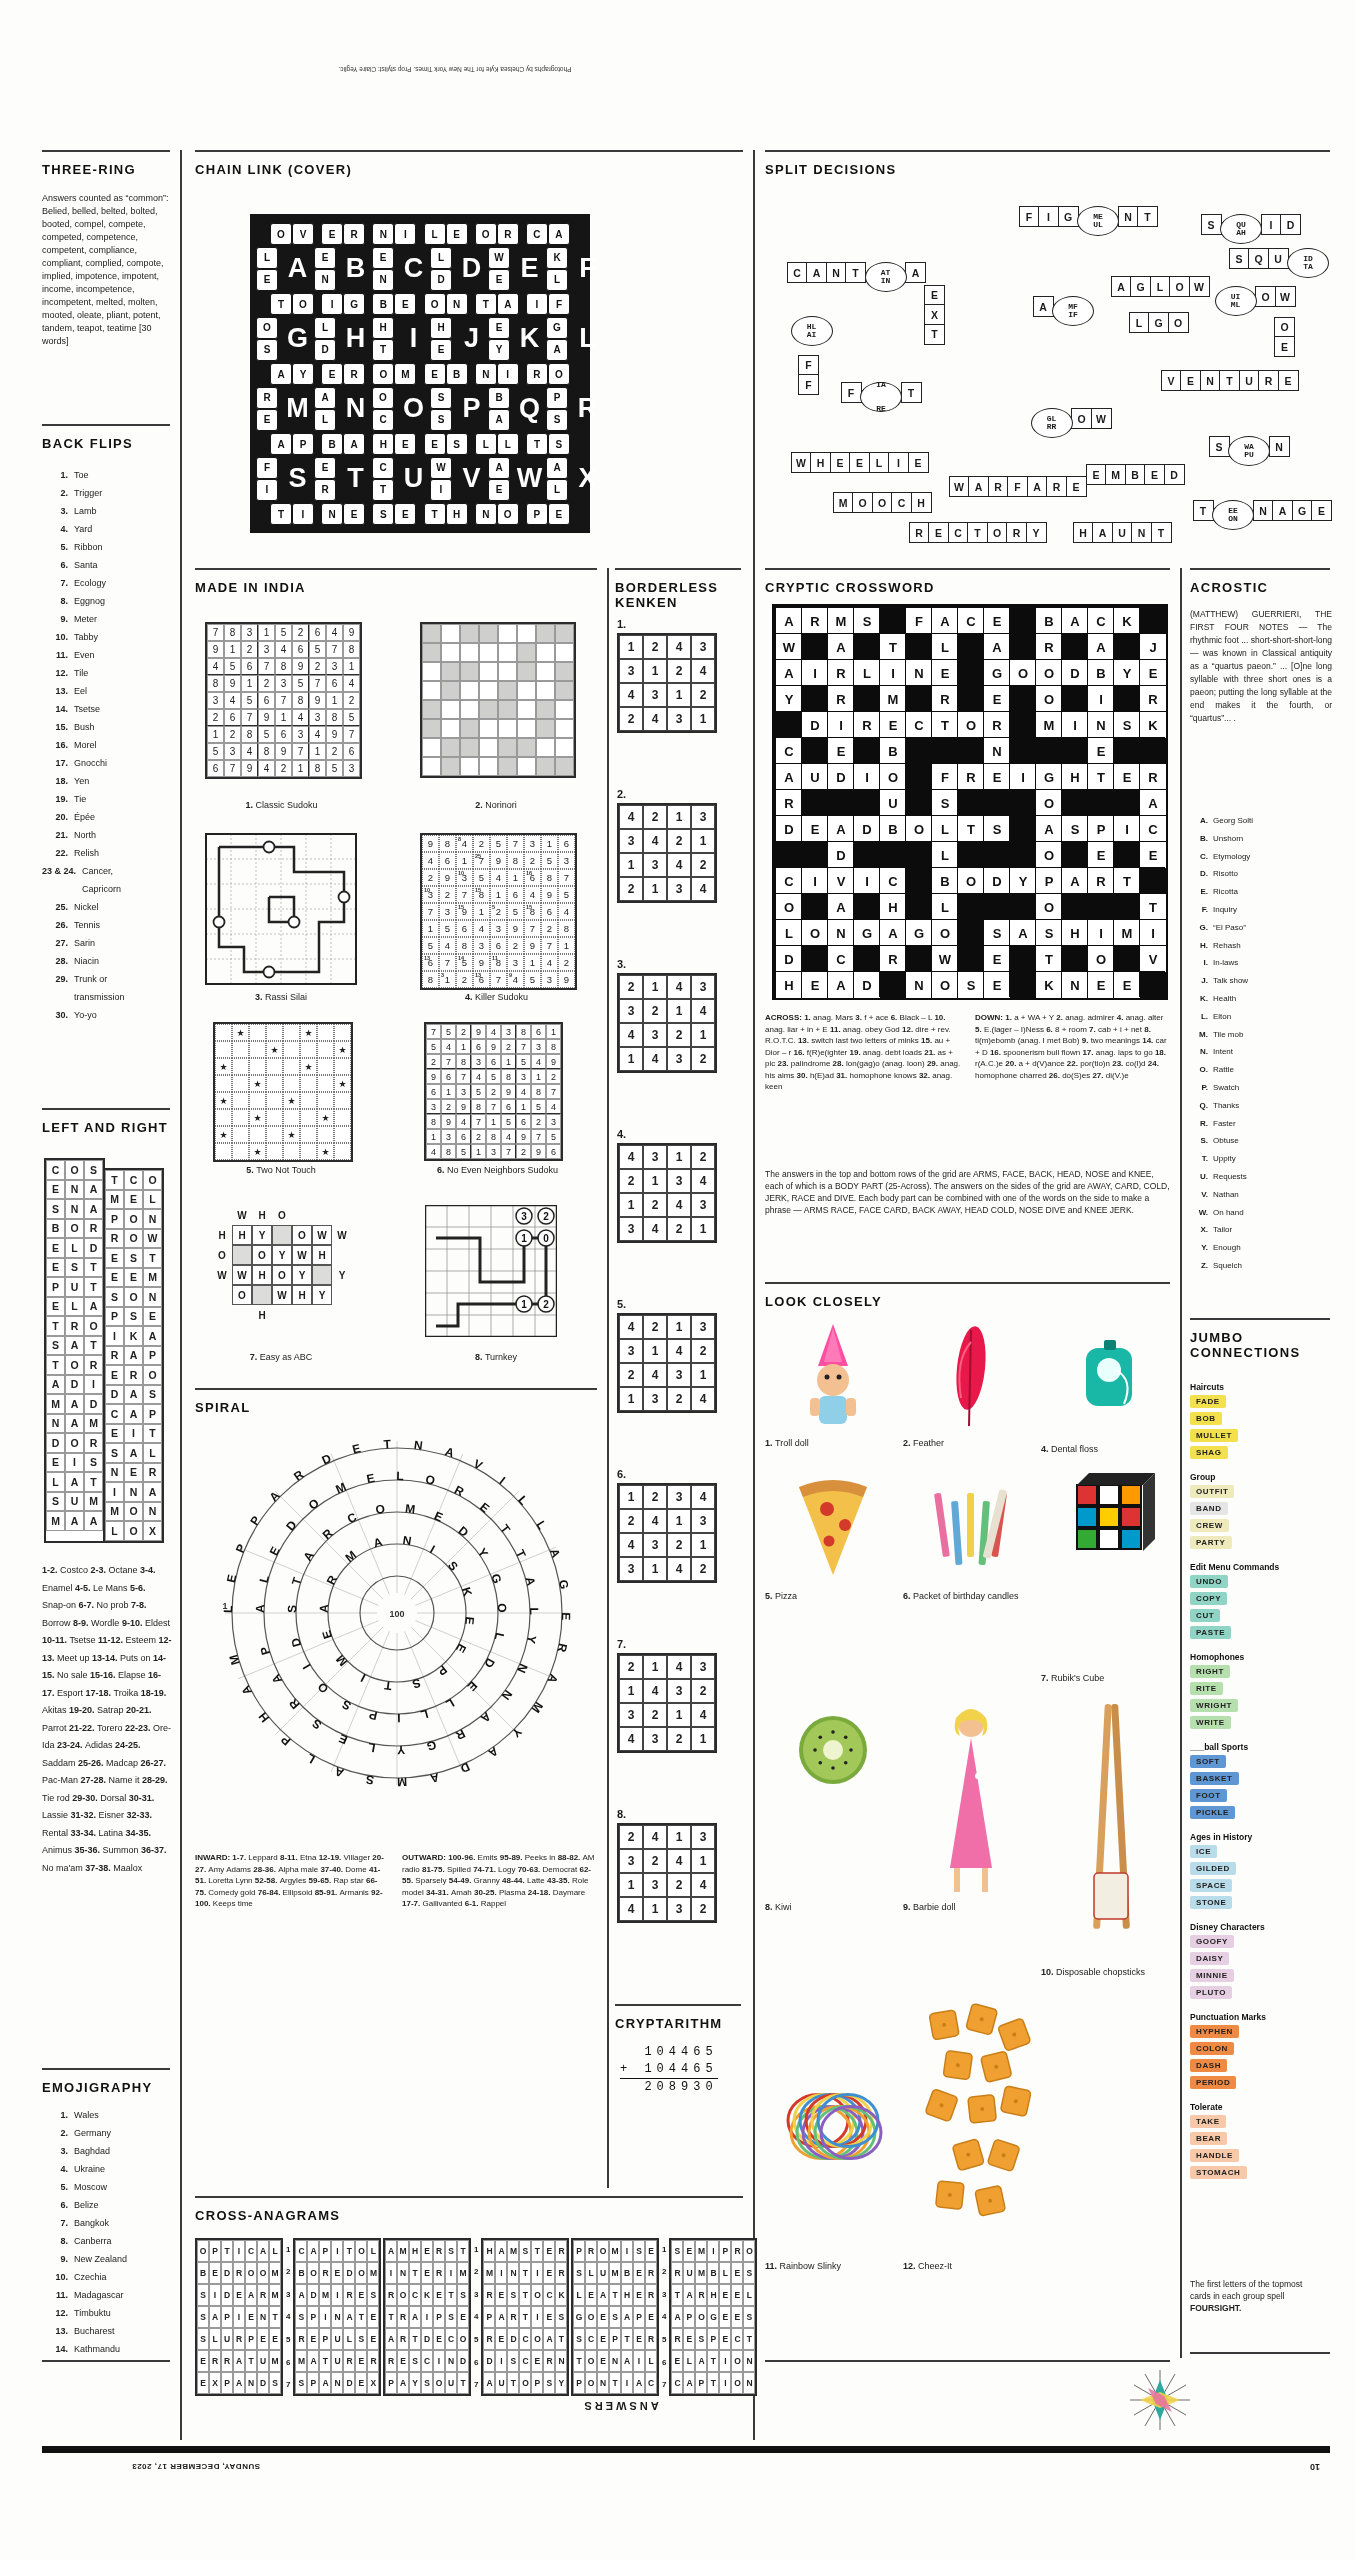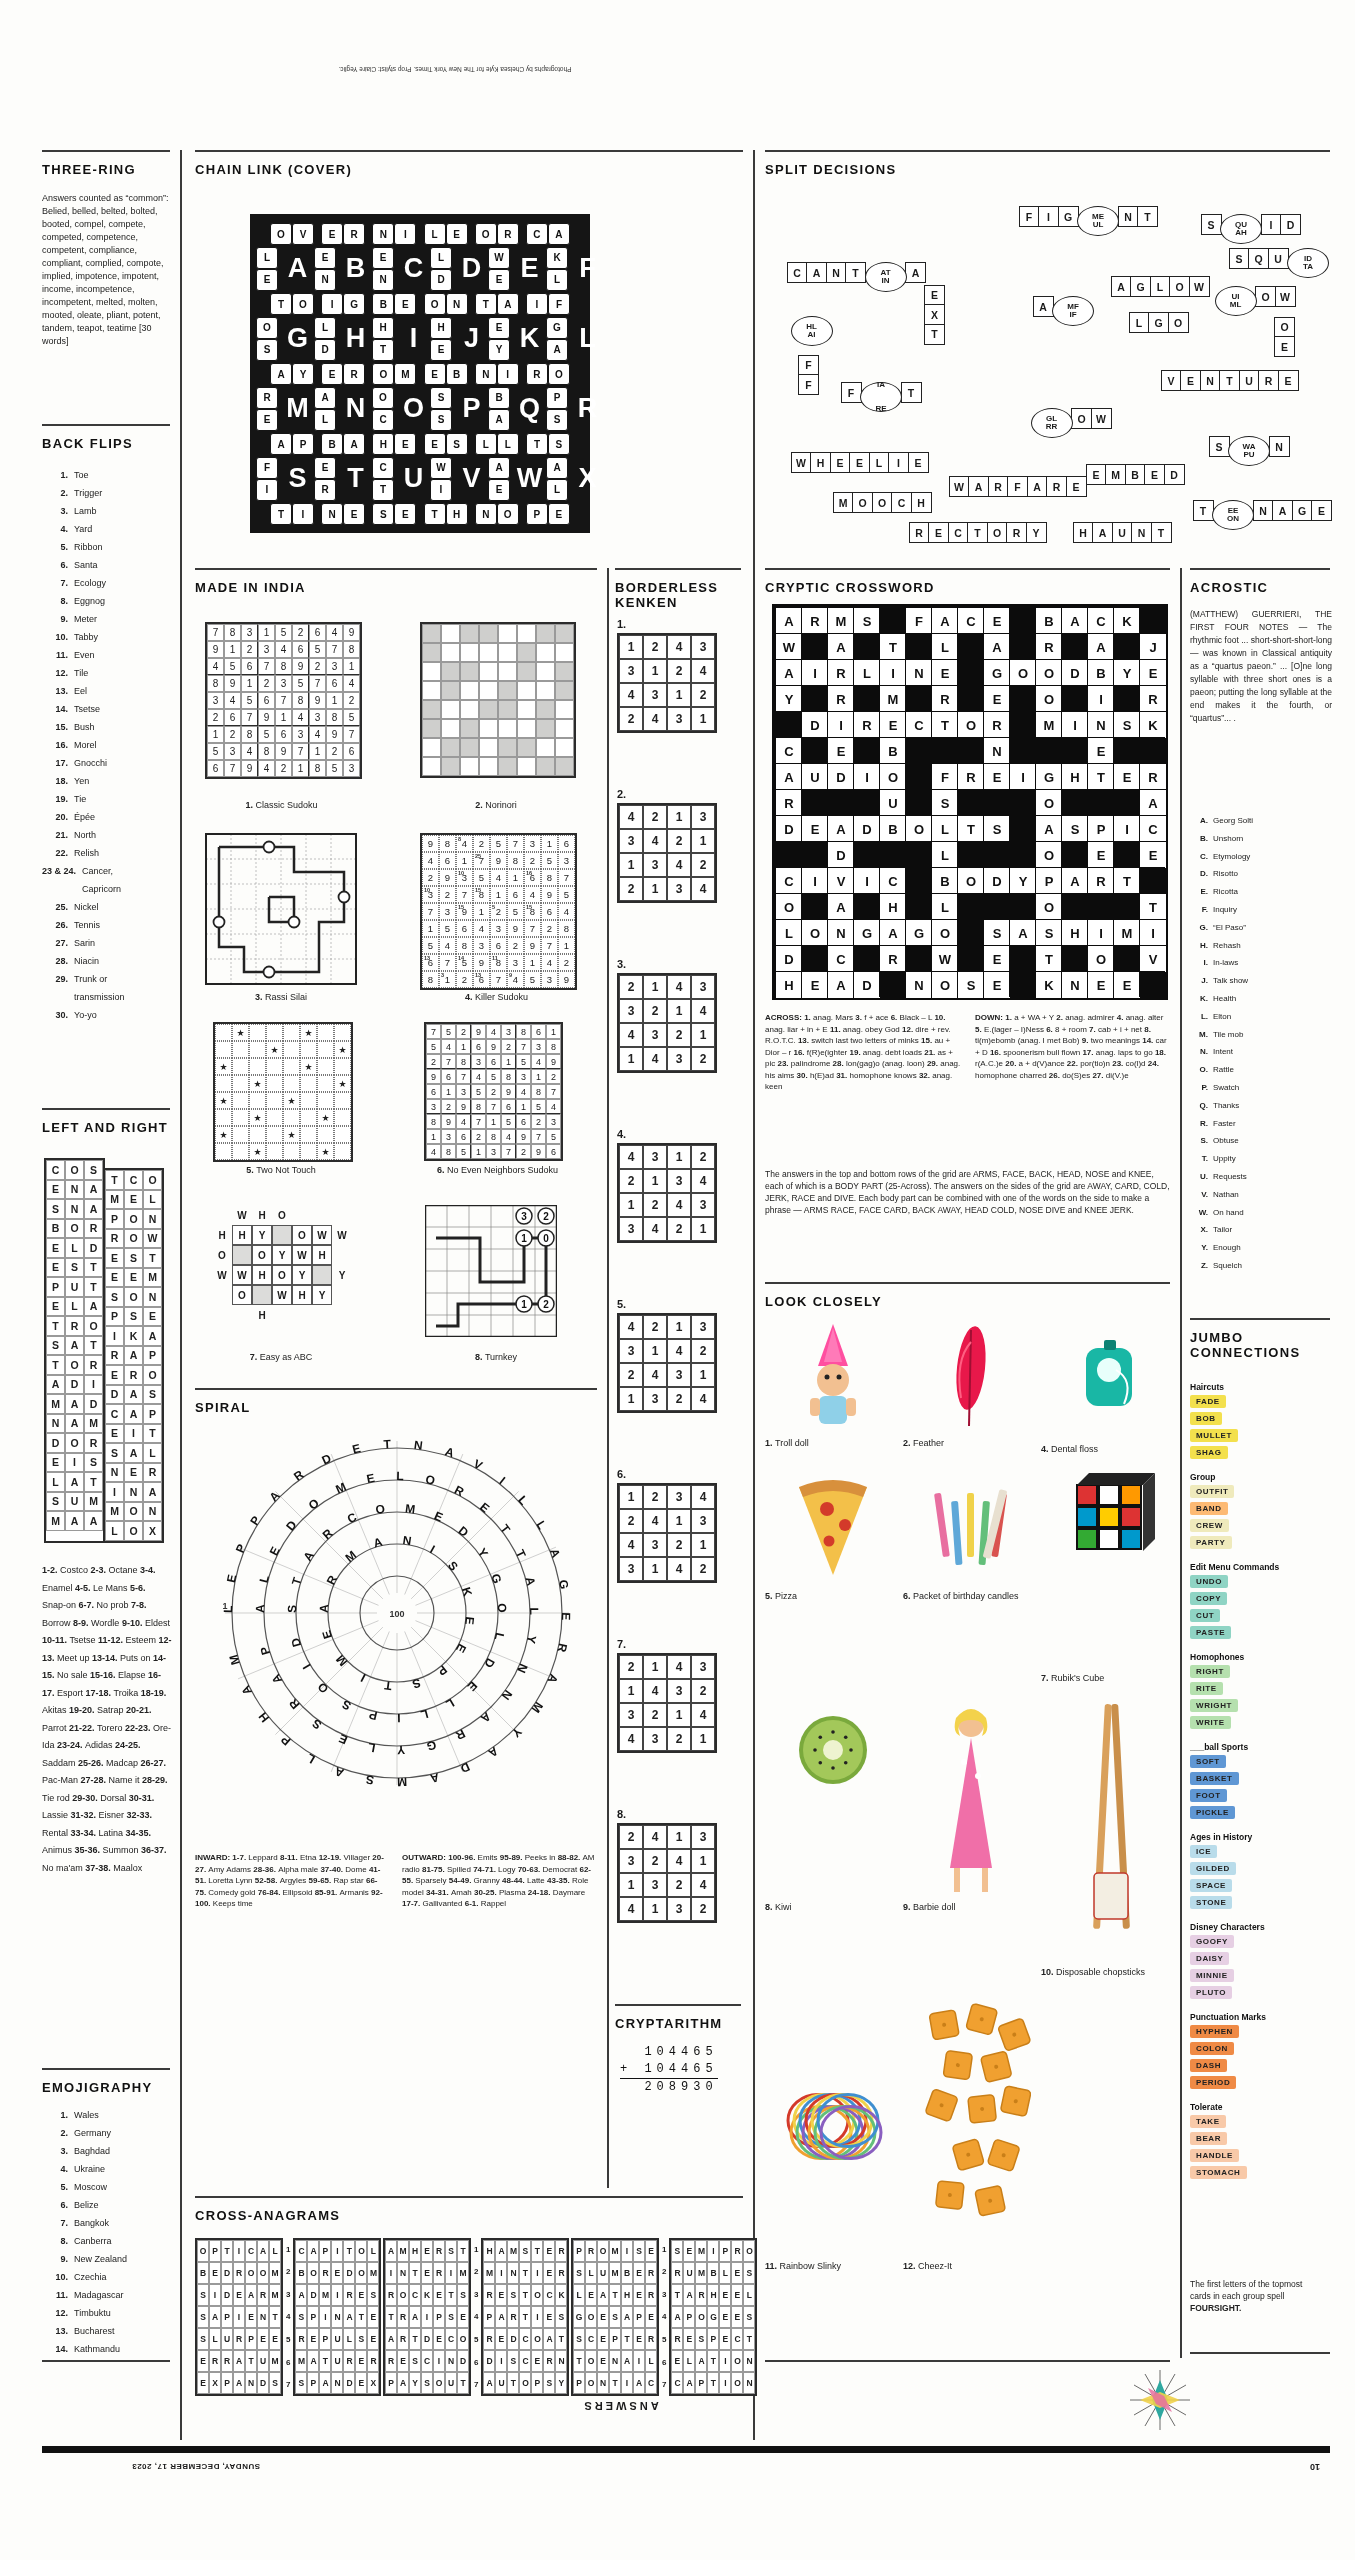--- a/index.html
+++ b/index.html
@@ -22,21 +22,21 @@
   .cap{font-size:9px;color:#222;text-align:center;}
   .cap b{font-weight:700;}
   .kk .c{border:0.8px solid #444;font-weight:700;}
   .cryp{display:grid;background:#0c0c0c;border:3px solid #0c0c0c;width:max-content;}
   .cryp .c{width:26px;height:26px;display:flex;align-items:center;justify-content:center;font-weight:700;font-size:13px;}
   .cryp .w{background:#fff;color:#111;border:0.5px solid #0c0c0c;}
   .cryp .k{background:#0c0c0c;}
   .card{display:table;padding:2px 6px;margin-bottom:4px;font-size:8px;font-weight:700;letter-spacing:0.6px;border-radius:2px;color:#222;}
   .glabel{font-size:8.5px;font-weight:700;margin-bottom:3px;color:#111;}
   .sq{width:21px;height:21px;border:1.5px solid #222;background:#fff;display:flex;align-items:center;justify-content:center;font-weight:700;font-size:10.5px;margin-left:-1.5px;box-sizing:border-box;}
-  .ov{border:1.5px solid #222;background:#fff;border-radius:50%;display:flex;flex-direction:column;align-items:center;justify-content:center;font-weight:700;font-size:8px;line-height:8.5px;margin-left:-1.5px;box-sizing:border-box;z-index:2;}
+  .ov{border:1.5px solid #222;background:#fff;border-radius:50%;display:flex;flex-direction:column;align-items:center;justify-content:center;font-weight:700;font-size:8px;line-height:8.5px;margin-left:-1.5px;box-sizing:border-box;z-index:2;font-family:Liberation Mono, monospace;}
   .strip{position:absolute;display:flex;}
   .strip.v{flex-direction:column;}
   .strip.v .sq{margin-left:0;margin-top:-1.5px;}
   .chain{background:#151515;padding:8px 6px;}
   .chain .srow{display:flex;justify-content:space-between;padding:0 14px;height:21px;margin:1px 0;}
   .chain .tile{display:flex;}
   .chain .scell{width:20px;height:20px;background:#fff;border:1px solid #151515;border-radius:3px;display:flex;align-items:center;justify-content:center;font-size:10px;font-weight:700;color:#111;}
   .chain .brow{display:flex;justify-content:space-between;height:47px;align-items:center;}
   .chain .unit{display:flex;align-items:center;}
   .chain .vp{display:flex;flex-direction:column;margin-right:3px;}
@@ -2475,21 +2475,21 @@
       <div style="margin-bottom: 13px;">
         <div class="glabel">Haircuts</div>
         <div class="card" style="background: rgb(243, 224, 77);">FADE</div>
         <div class="card" style="background: rgb(243, 224, 77);">BOB</div>
         <div class="card" style="background: rgb(243, 224, 77);">MULLET</div>
         <div class="card" style="background: rgb(243, 224, 77);">SHAG</div>
       </div>
       <div style="margin-bottom: 13px;">
         <div class="glabel">Group</div>
         <div class="card" style="background: rgb(239, 234, 188);">OUTFIT</div>
-        <div class="card" style="background: #fdba74;">BAND</div>
+        <div class="card" style="background: #e5e5e5;">BAND</div>
         <div class="card" style="background: rgb(239, 234, 188);">CREW</div>
         <div class="card" style="background: rgb(239, 234, 188);">PARTY</div>
       </div>
       <div style="margin-bottom: 13px;">
         <div class="glabel">Edit Menu Commands</div>
         <div class="card" style="background: rgb(143, 212, 196);">UNDO</div>
         <div class="card" style="background: rgb(143, 212, 196);">COPY</div>
         <div class="card" style="background: rgb(143, 212, 196);">CUT</div>
         <div class="card" style="background: rgb(143, 212, 196);">PASTE</div>
       </div>

